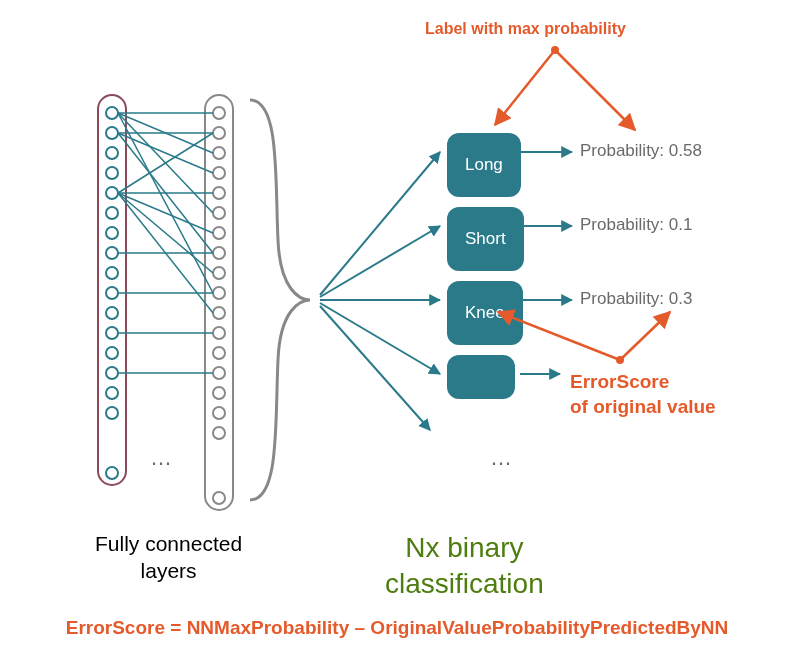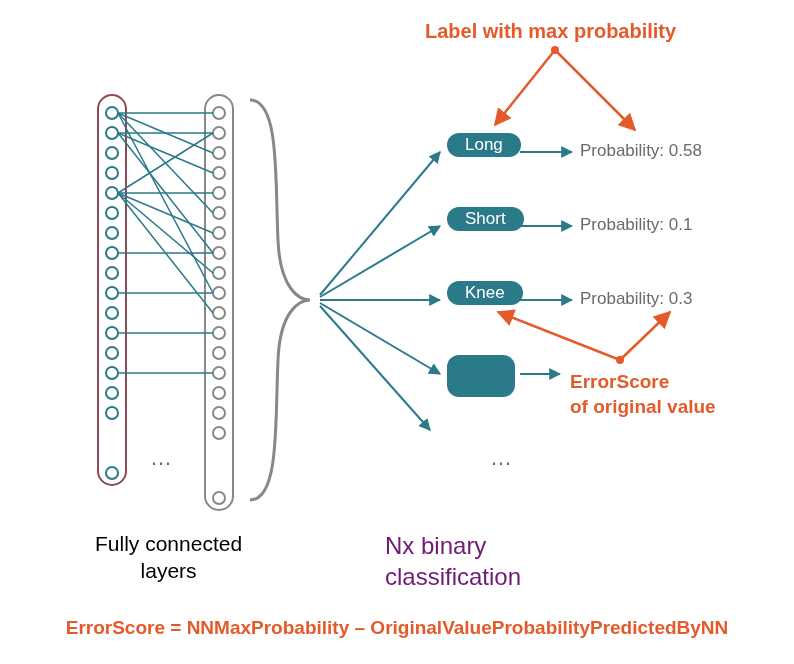--- a/index.html
+++ b/index.html
@@ -9,21 +9,21 @@
     font-family: 'Segoe UI', Tahoma, sans-serif;
     background: #fff;
     position: relative;
   }
   .annotation-top {
     position: absolute;
     top: 20px;
     left: 425px;
     color: #e55a2b;
     font-weight: 700;
-    font-size: 20px;
+    font-size: 16px;
     text-align: left;
   }
   .annotation-bottom {
     position: absolute;
     top: 370px;
     left: 570px;
     color: #e55a2b;
     font-weight: 700;
     font-size: 19px;
     text-align: left;
@@ -45,22 +45,23 @@
     left: 95px;
     color: #000000;
     font-size: 21px;
     text-align: center;
     line-height: 1.3;
   }
   .caption-right {
     position: absolute;
     top: 530px;
     left: 385px;
-    color: #701a75;
-    font-size: 24px;
+    color: #4d7c0f;
+    font-size: 28px;
+    text-align: center;
     line-height: 1.3;
   }
   .ellipsis1 {
     position: absolute;
     top: 445px;
     left: 150px;
     color: #6a6a6a;
     font-size: 22px;
   }
   .ellipsis2 {
@@ -68,21 +69,21 @@
     top: 445px;
     left: 490px;
     color: #6a6a6a;
     font-size: 22px;
   }
   .class-box {
     position: absolute;
     background: #2a7a8a;
     color: #fff;
     border-radius: 12px;
-    padding: 2px 18px;
+    padding: 22px 18px;
     font-size: 17px;
     text-align: center;
     min-width: 60px;
   }
   .class-box.empty {
     width: 68px;
     height: 42px;
   }
   .prob-label {
     position: absolute;

